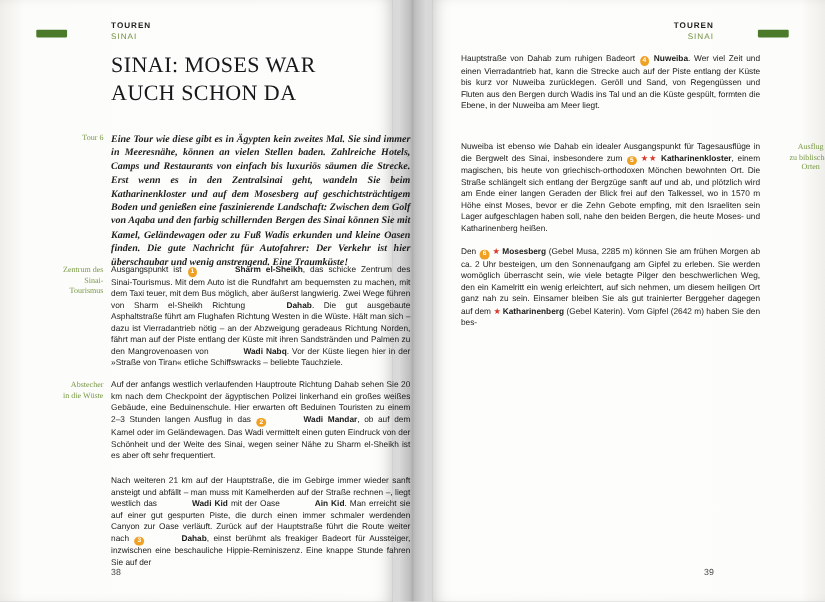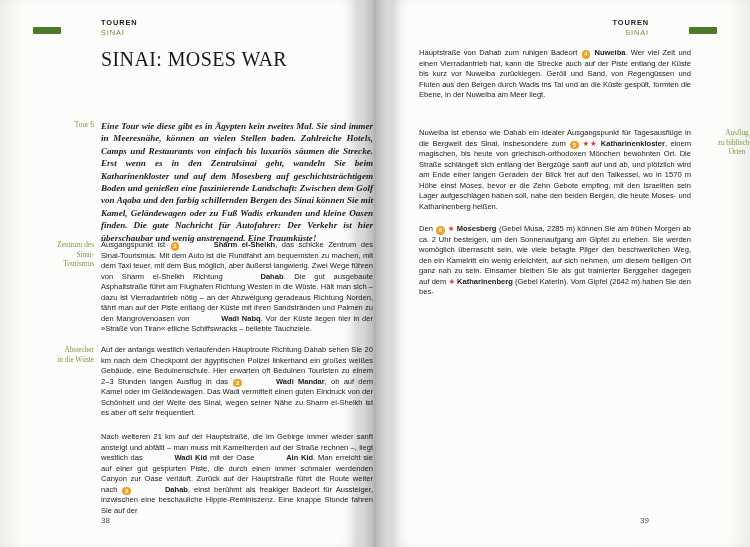--- a/index.html
+++ b/index.html
@@ -108,20 +108,21 @@
 
     <div class="tabbar l"></div>
 
     <div class="runhead l">
       <div class="t1">TOUREN</div>
       <div class="t2">SINAI</div>
     </div>
 
     <div class="headline">
       <div>SINAI: MOSES WAR</div>
+      <div>AUCH SCHON DA</div>
     </div>
 
 
     <div class="intro">Eine Tour wie diese gibt es in Ägypten kein zweites Mal. Sie sind immer in Meeresnähe, können an vielen Stellen baden. Zahlreiche Hotels, Camps und Restaurants von einfach bis luxuriös säumen die Strecke. Erst wenn es in den Zentralsinai geht, wandeln Sie beim Katharinenkloster und auf dem Mosesberg auf geschichtsträchtigem Boden und genießen eine faszinierende Landschaft: Zwischen dem Golf von Aqaba und den farbig schillernden Bergen des Sinai können Sie mit Kamel, Geländewagen oder zu Fuß Wadis erkunden und kleine Oasen finden. Die gute Nachricht für Autofahrer: Der Verkehr ist hier überschaubar und wenig anstrengend. Eine Traumküste!</div>
 
     <div id="left-margin-notes">
         <div class="mnote" style="left: 36px; top: 120px;">Tour 6</div>
         <div class="mnote" style="left: 36px; top: 240px;">Zentrum des<br>Sinai-<br>Tourismus</div>
         <div class="mnote" style="left: 36px; top: 345px;">Abstecher<br>in die Wüste</div>
       </div>

